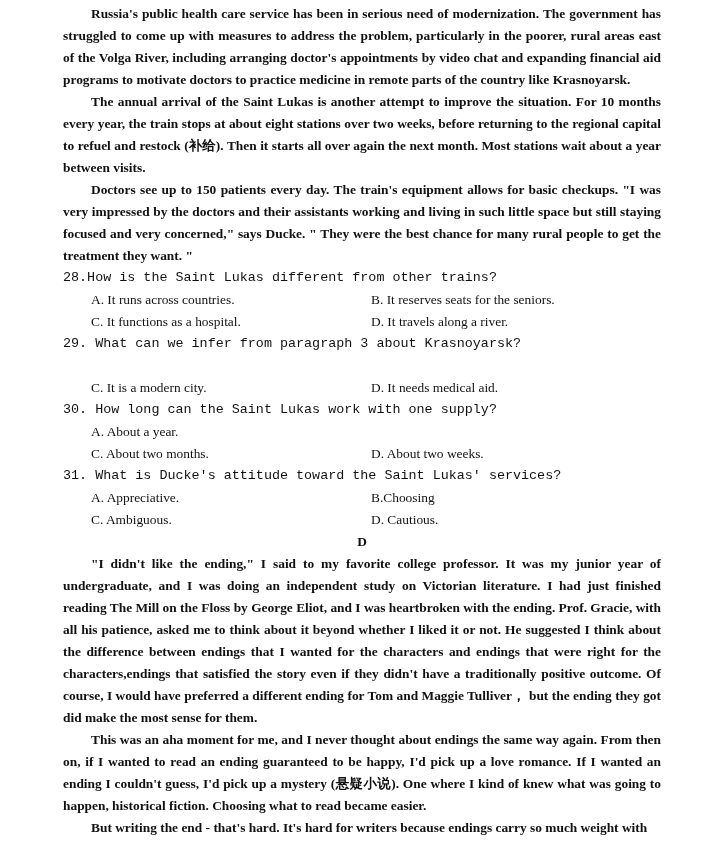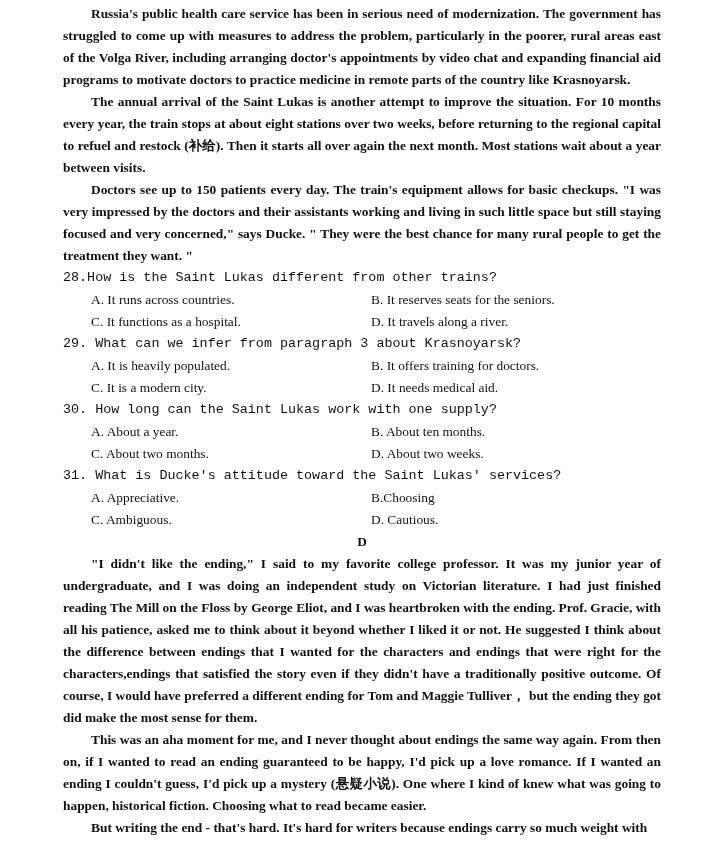--- a/index.html
+++ b/index.html
@@ -35,34 +35,31 @@
     </div>
     <div class="opts">
       <span class="left">C. It functions as a hospital.</span>
       <span class="right">D. It travels along a river.</span>
     </div>
   </div>
 
   <div>
     <div class="question">29. What can we infer from paragraph 3 about Krasnoyarsk?</div>
     <div class="opts">
-      <span class="left">A. It is heavily populated.</span>
-      <span class="right">B. It offers training for doctors.</span>
     </div>
     <div class="opts">
       <span class="left">C. It is a modern city.</span>
       <span class="right">D. It needs medical aid.</span>
     </div>
   </div>
 
   <div>
     <div class="question">30. How long can the Saint Lukas work with one supply?</div>
     <div class="opts">
       <span class="left">A. About a year.</span>
-      <span class="right">B. About ten months.</span>
     </div>
     <div class="opts">
       <span class="left">C. About two months.</span>
       <span class="right">D. About two weeks.</span>
     </div>
   </div>
 
   <div>
     <div class="question">31. What is Ducke's attitude toward the Saint Lukas' services?</div>
     <div class="opts">

